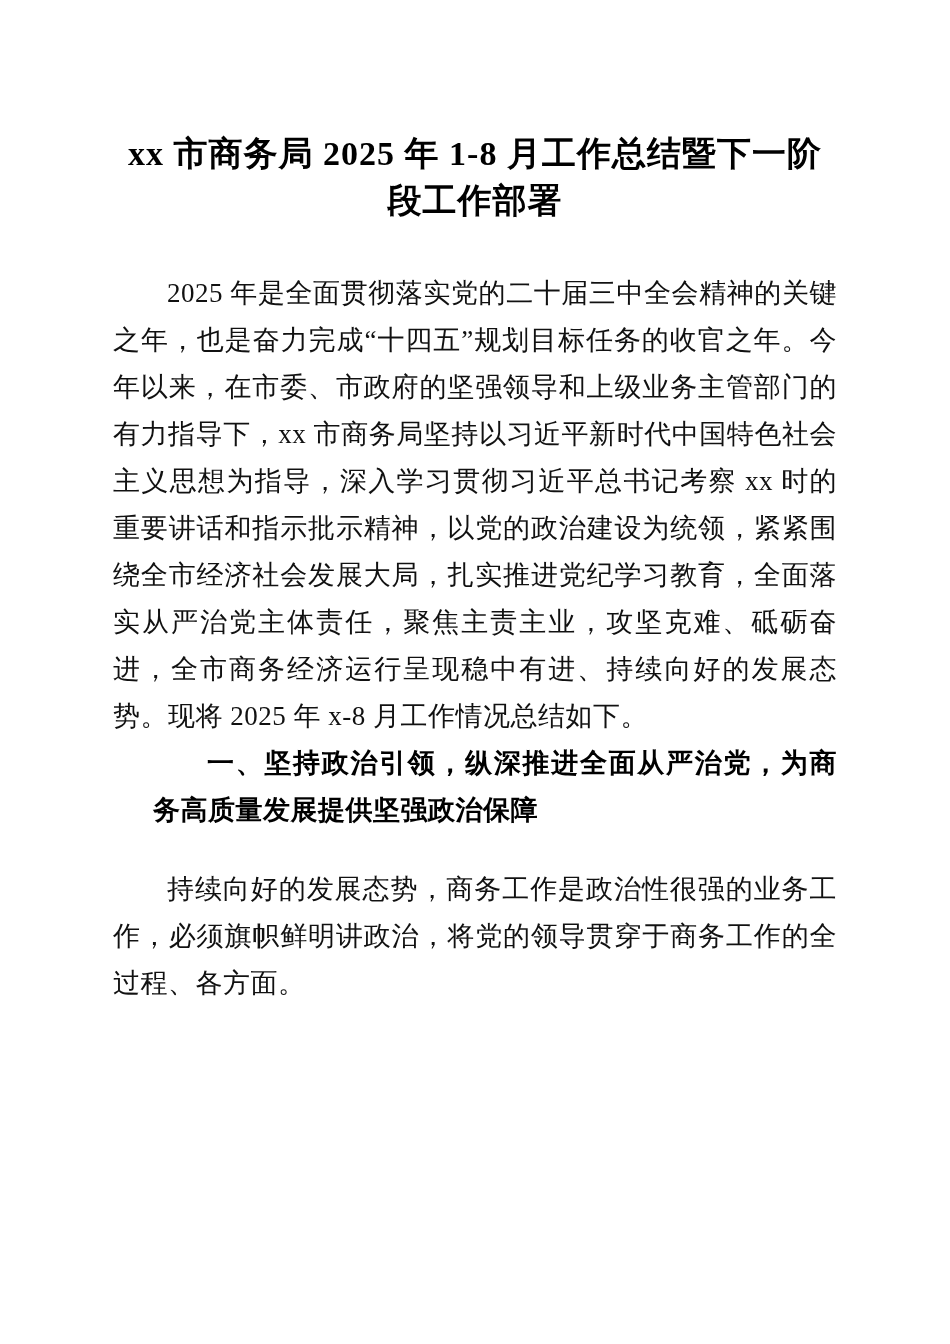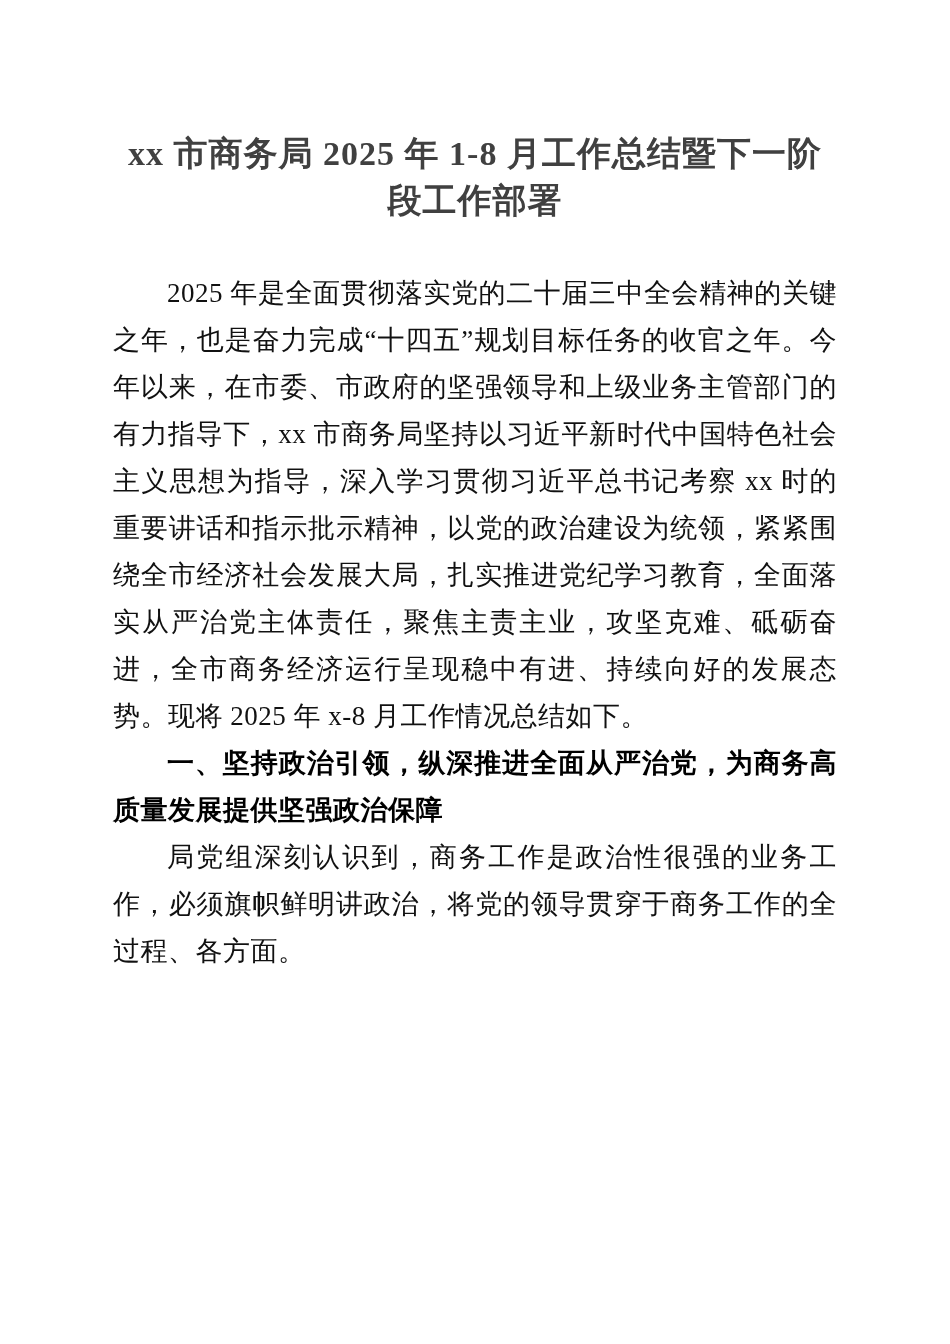--- a/index.html
+++ b/index.html
@@ -19,47 +19,49 @@
     color: #111111;
   }
   .doc-title {
     font-family: "Liberation Serif", serif;
     font-weight: 700;
     font-size: 34px;
     line-height: 47px;
     text-align: center;
     letter-spacing: 1px;
     margin: 0 0 46px 0;
-    color: #404040;
+    color: #000000;
   }
   .para {
     font-size: 27px;
     line-height: 47px;
     margin: 0;
     text-indent: 2em;
     text-align: justify;
     text-justify: inter-character;
     overflow-wrap: break-word;
     letter-spacing: 0.5px;
   }
   .body-para {
     font-family: "Liberation Serif", serif;
     font-weight: 400;
+    margin-top: 32px;
   }
   .section-heading {
     font-family: "Liberation Sans", sans-serif;
     font-weight: 700;
     color: #000000;
+    margin-left: 40px;
   }
 </style>
 </head>
 <body>
 
 <div class="page">
   <h1 class="doc-title">xx 市商务局 2025 年 1-8 月工作总结暨下一阶段工作部署</h1>
 
   <p class="para body-para">2025 年是全面贯彻落实党的二十届三中全会精神的关键之年，也是奋力完成“十四五”规划目标任务的收官之年。今年以来，在市委、市政府的坚强领导和上级业务主管部门的有力指导下，xx 市商务局坚持以习近平新时代中国特色社会主义思想为指导，深入学习贯彻习近平总书记考察 xx 时的重要讲话和指示批示精神，以党的政治建设为统领，紧紧围绕全市经济社会发展大局，扎实推进党纪学习教育，全面落实从严治党主体责任，聚焦主责主业，攻坚克难、砥砺奋进，全市商务经济运行呈现稳中有进、持续向好的发展态势。现将 2025 年 x-8 月工作情况总结如下。</p>
 
   <h2 class="para section-heading">一、坚持政治引领，纵深推进全面从严治党，为商务高质量发展提供坚强政治保障</h2>
 
-  <p class="para body-para">局党组深刻认识到，商务工作是政治性很强的业务工作，必须旗帜鲜明讲政治，将党的领导贯穿于商务工作的全过程、各方面。</p>
+  <p class="para body-para">持续向好的发展态势，商务工作是政治性很强的业务工作，必须旗帜鲜明讲政治，将党的领导贯穿于商务工作的全过程、各方面。</p>
 
 </div>
 
 </body></html>

